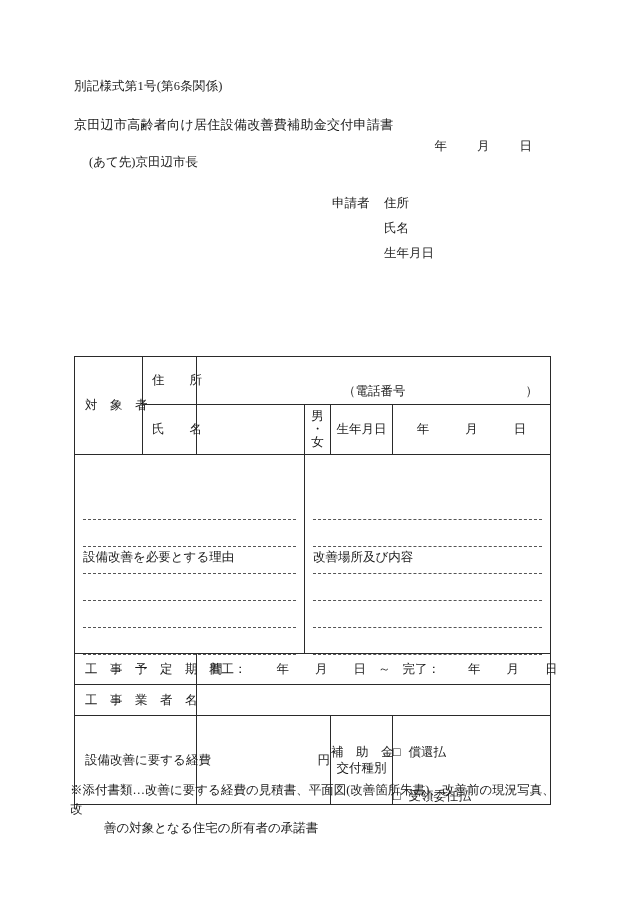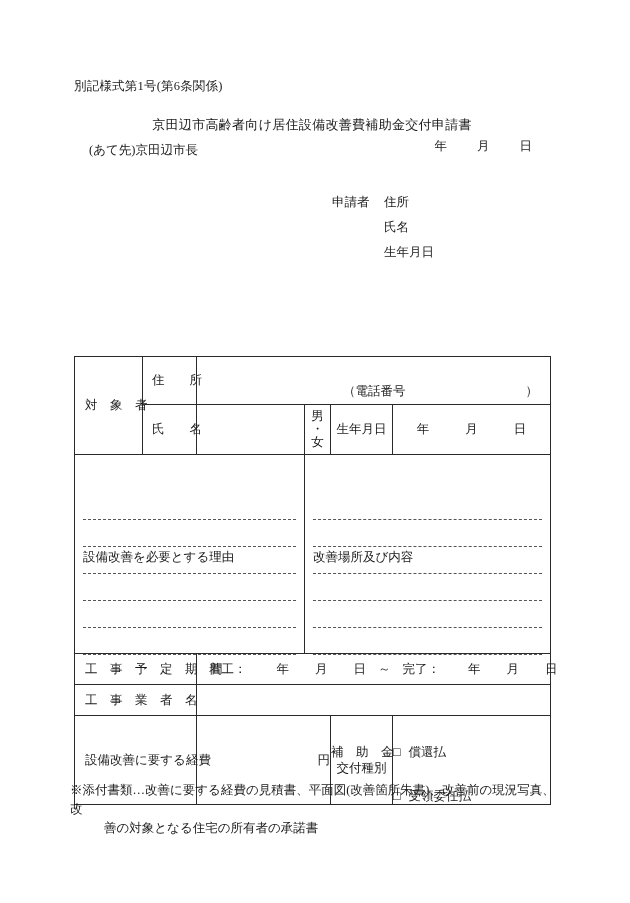--- a/index.html
+++ b/index.html
@@ -30,58 +30,57 @@
     top: 78px;
     font-size: 12.5px;
     letter-spacing: 0.2px;
     white-space: nowrap;
   }
   .doc-title {
     position: absolute;
     left: 74px;
     top: 116px;
     width: 476px;
-    text-align: center;
+    text-align: left;
     font-size: 13px;
     letter-spacing: 0.3px;
   }
   .date-line {
     position: absolute;
     left: 74px;
     top: 138px;
     width: 476px;
     text-align: right;
     font-size: 12.5px;
     padding-right: 18px;
     box-sizing: border-box;
   }
   .date-line span { display: inline-block; }
   .date-y { margin-right: 30px; }
   .date-m { margin-right: 30px; }
 
   .addressee {
     position: absolute;
     left: 89px;
-    top: 142px;
+    top: 154px;
     font-size: 12.5px;
     white-space: nowrap;
   }
 
   
   .applicant {
     position: absolute;
     left: 332px;
     top: 191px;
     font-size: 12.5px;
   }
   .applicant .row {
     height: 25px;
     line-height: 25px;
     white-space: nowrap;
-    font-family: Liberation Mono, monospace;
   }
   .applicant .lbl-who {
     display: inline-block;
     width: 52px;
   }
   .applicant .lbl-field {
     display: inline-block;
   }
   .applicant .row.indent .lbl-who {
     visibility: hidden;

